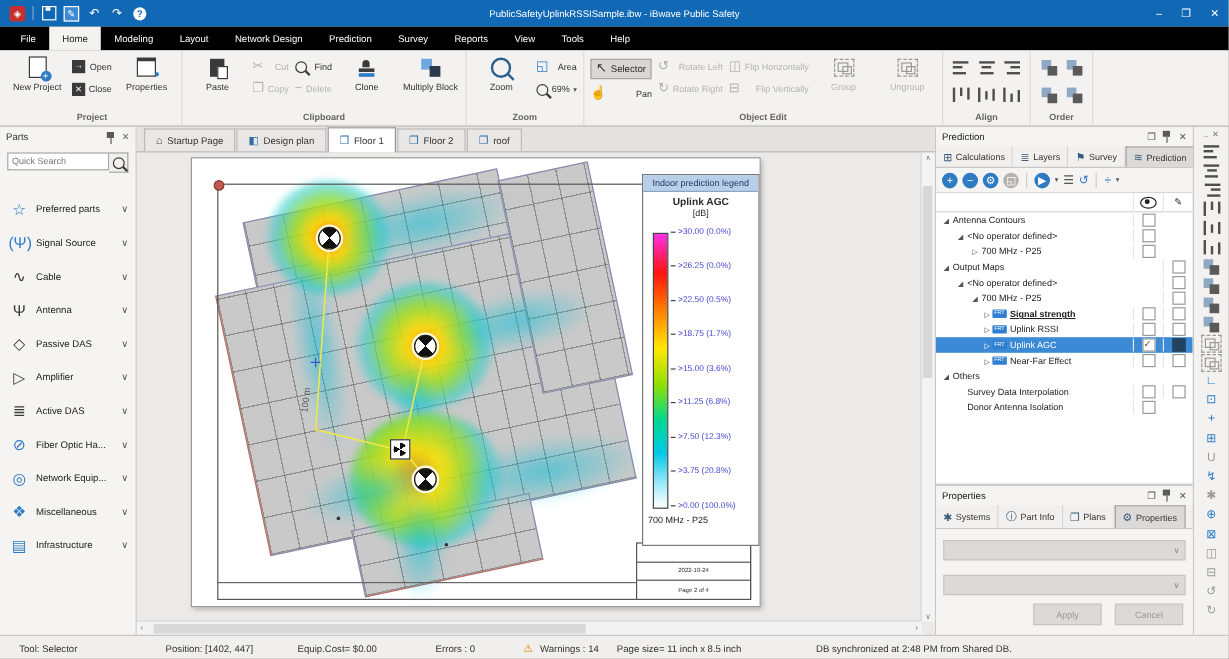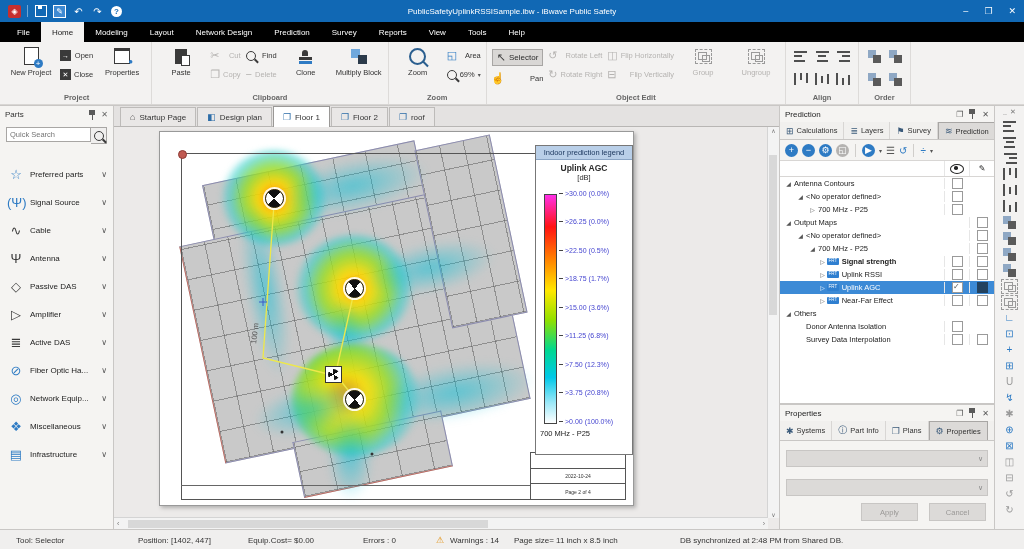--- a/index.html
+++ b/index.html
@@ -184,21 +184,21 @@
   .tsep{width:1px;height:13px;background:#d0cecb;margin:0 2px;}
   .tgly{font-size:10px;color:#2e7bc4;}
   .caret{font-size:6px;color:#555;}
   #tree{flex:1;background:#fff;overflow:hidden;border-bottom:1px solid #c9c7c5;}
   .thead{height:15px;display:flex;border-bottom:1px solid #d8d6d4;}
   .thead .sp{flex:1;}
   .tc{width:24px;border-left:1px solid #e6e6e6;display:flex;align-items:center;justify-content:center;}
   .trow{height:13px;display:flex;align-items:center;font-size:7.5px;color:#222;}
   .trow .texp{width:9px;text-align:center;font-size:6px;color:#555;}
   .trow .tlabel{flex:1;white-space:nowrap;overflow:hidden;padding-left:1px;}
-  .trow.b .tlabel{font-weight:bold;}
+  .trow.b .tlabel{font-weight:bold;text-decoration:underline;}
   .ind0{padding-left:4px;} .ind1{padding-left:16px;} .ind2{padding-left:28px;} .ind3{padding-left:38px;}
   .frt{background:#2f7fd0;color:#fff;font-size:4.5px;padding:1px 1.5px;margin-right:2px;line-height:1;border-radius:1px;}
   .cb{width:9px;height:9px;border:1px solid #9a9a9a;background:#fff;position:relative;}
   .cb.checked::after{content:"✓";position:absolute;left:0.5px;top:-1.5px;font-size:8px;color:#555;}
   .cb.filled{background:#23425f;border-color:#23425f;}
   .trow.sel{background:#3c8ad6;color:#fff;}
   .trow.sel .texp{color:#fff;}
   
   #propspanel{height:124px;display:flex;flex-direction:column;border-top:1px solid #c9c7c5;}
   #propbody{flex:1;position:relative;background:#f5f4f2;}
@@ -793,35 +793,35 @@
               </span>
           </div>
           <div class="trow">
             <span class="texp ind0">◢</span>
             <span class="tlabel">Others</span>
             <span class="tc"></span>
               <span class="tc"></span>
           </div>
           <div class="trow">
             <span class="texp ind1"></span>
+            <span class="tlabel">Survey Data Interpolation</span>
+            <span class="tc">
+                <span class="cb"></span>
+              </span>
+            <span class="tc">
+                <span class="cb"></span>
+              </span>
+          </div>
+          <div class="trow">
+            <span class="texp ind1"></span>
             <span class="tlabel">Donor Antenna Isolation</span>
             <span class="tc">
                 <span class="cb"></span>
               </span>
             <span class="tc"></span>
-          </div>
-          <div class="trow">
-            <span class="texp ind1"></span>
-            <span class="tlabel">Survey Data Interpolation</span>
-            <span class="tc">
-                <span class="cb"></span>
-              </span>
-            <span class="tc">
-                <span class="cb"></span>
-              </span>
           </div>
         </div>
       </div>
 
       <div id="propspanel">
         <div class="panelhead">
           <span>Properties</span>
           <span class="hicons">
             <span>❐</span>
             <span class="ico-pin"></span>

